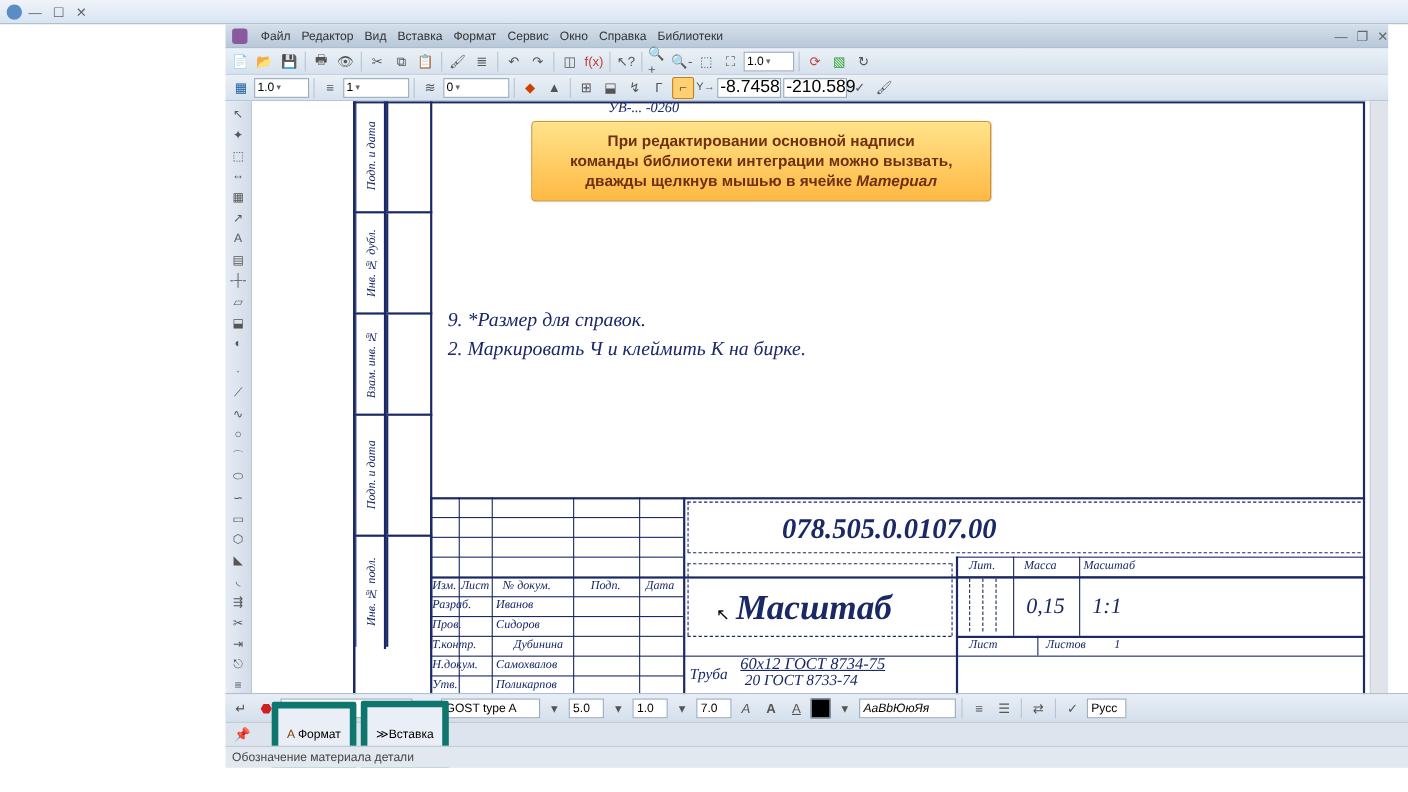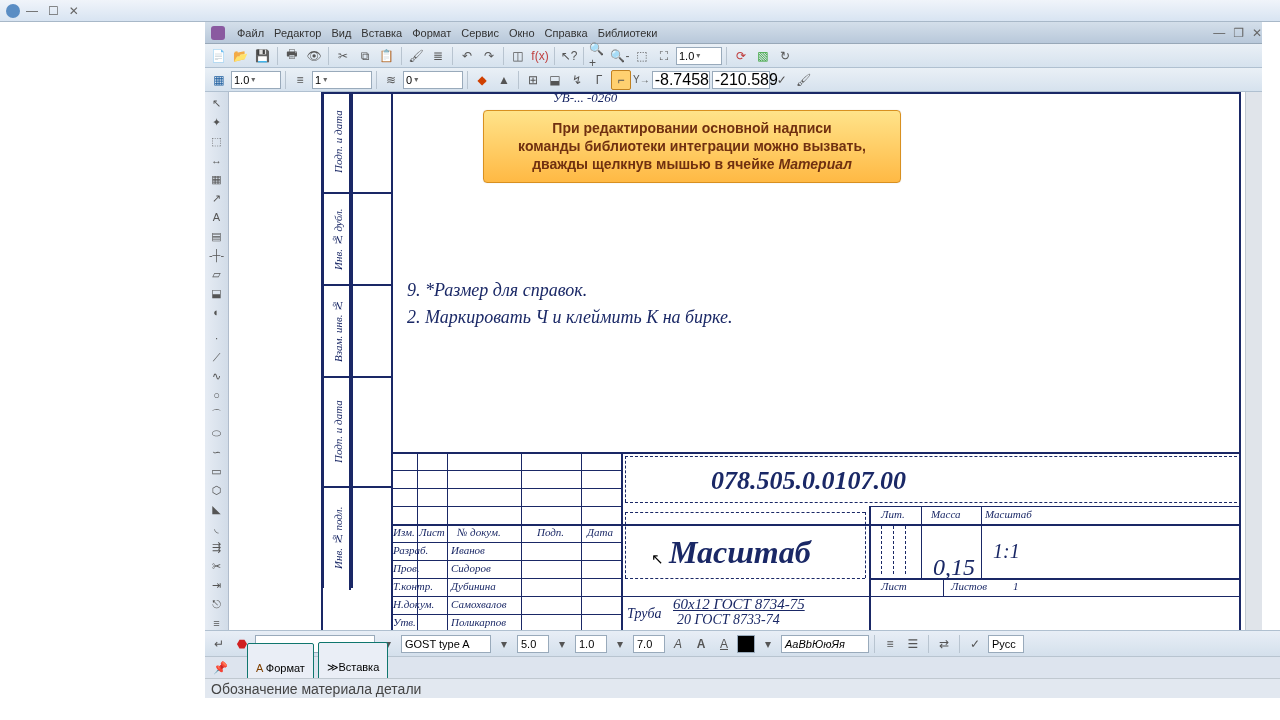--- a/index.html
+++ b/index.html
@@ -50,22 +50,22 @@
 .dashed-h { border-top: 1px dashed #1a2866; position: absolute; left: 0; right: 0; }
 .dashed-v { border-left: 1px dashed #1a2866; position: absolute; top: 0; bottom: 0; }
 
 .stamp-text { position: absolute; font-family: "Times New Roman", serif; font-style: italic; color: #1a2866; }
 .big { font-size: 26px; font-weight: bold; }
 .huge { font-size: 32px; font-weight: bold; }
 .small { font-size: 11px; }
 .med { font-size: 14px; }
 .bottom-toolbar { position: absolute; bottom: 64px; left: 205px; right: 0; height: 26px; background: linear-gradient(#e8eef6,#d4e0ec); border-top: 1px solid #b0c0d0; display: flex; align-items: center; padding-left: 4px; gap: 3px; }
 .tab-bar { position: absolute; bottom: 42px; left: 205px; right: 0; height: 22px; background: #dde4ee; border-top: 1px solid #b8c4d0; display: flex; align-items: center; padding-left: 42px; gap: 4px; font-size: 11px; }
-.tab { background: #eaeef6; border: 1px solid #0f766e; padding: 18px 8px; border-radius: 2px 2px 0 0; }
-.statusbar { position: absolute; bottom: 22px; left: 205px; right: 0; height: 20px; background: #e2e8f0; border-top: 1px solid #c0c8d0; padding-left: 6px; display: flex; align-items: center; color: #444; font-size: 14px; }
+.tab { background: #eaeef6; border: 6px solid #0f766e; padding: 18px 8px; border-radius: 2px 2px 0 0; }
+.statusbar { position: absolute; bottom: 22px; left: 205px; right: 0; height: 20px; background: #e2e8f0; border-top: 1px solid #c0c8d0; padding-left: 6px; display: flex; align-items: center; color: #444; font-size: 11px; }
 
 .input-box { height: 18px; border: 1px solid #9ab; background: #fff; font-size: 11px; padding: 0 3px; display: flex; align-items: center; }
 .cursor-icon { position: absolute; font-size: 15px; color: #000; }
 </style>
 </head>
 <body>
 
 <div class="titlebar">
   <div class="app-icon"></div>
   <div class="win-btns">
@@ -256,21 +256,21 @@
           <div class="stamp-text small" style="left:196px;top:74px">Дата</div>
           <div class="stamp-line hline" style="top:90px;left:0;width:230px"></div>
 
           <div class="stamp-text small" style="left:2px;top:92px">Разраб.</div>
           <div class="stamp-text small" style="left:60px;top:92px">Иванов</div>
           <div class="stamp-line hline" style="top:108px;left:0;width:230px"></div>
           <div class="stamp-text small" style="left:2px;top:110px">Пров.</div>
           <div class="stamp-text small" style="left:60px;top:110px">Сидоров</div>
           <div class="stamp-line hline" style="top:126px;left:0;width:230px"></div>
           <div class="stamp-text small" style="left:2px;top:128px">Т.контр.</div>
-          <div class="stamp-text small" style="left:60px;top:128px">Дубинина</div>
+          <div class="stamp-text small" style="left:76px;top:128px">Дубинина</div>
           <div class="stamp-line hline" style="top:144px;left:0;right:0"></div>
           <div class="stamp-text small" style="left:2px;top:146px">Н.докум.</div>
           <div class="stamp-text small" style="left:60px;top:146px">Самохвалов</div>
           <div class="stamp-line hline" style="top:162px;left:0;width:230px"></div>
           <div class="stamp-text small" style="left:2px;top:164px">Утв.</div>
           <div class="stamp-text small" style="left:60px;top:164px">Поликарпов</div>
           <div class="stamp-line thick" style="top:180px;left:0;right:0"></div>
 
           <div class="dashed-h" style="top:4px;left:234px;right:4px"></div>
           <div class="dashed-h" style="top:50px;left:234px;right:4px"></div>
@@ -288,21 +288,21 @@
           <div class="stamp-line hline" style="top:54px;left:478px;right:0"></div>
           <div class="stamp-line vline" style="left:530px;top:54px;height:72px"></div>
           <div class="stamp-line vline" style="left:590px;top:54px;height:72px"></div>
           <div class="stamp-text small" style="left:490px;top:56px">Лит.</div>
           <div class="stamp-text small" style="left:540px;top:56px">Масса</div>
           <div class="stamp-text small" style="left:594px;top:56px">Масштаб</div>
           <div class="stamp-line hline" style="top:72px;left:478px;right:0"></div>
           <div class="dashed-v" style="left:490px;top:74px;height:48px"></div>
           <div class="dashed-v" style="left:502px;top:74px;height:48px"></div>
           <div class="dashed-v" style="left:514px;top:74px;height:48px"></div>
-          <div class="stamp-text med" style="left:542px;top:102px;font-size:24px">0,15</div>
+          <div class="stamp-text med" style="left:542px;top:88px;font-size:20px">0,15</div>
           <div class="stamp-text med" style="left:602px;top:88px;font-size:20px">1:1</div>
           <div class="stamp-line thick" style="top:126px;left:478px;right:0"></div>
 
           <div class="stamp-text small" style="left:490px;top:128px">Лист</div>
           <div class="stamp-line vline" style="left:552px;top:126px;height:18px"></div>
           <div class="stamp-text small" style="left:560px;top:128px">Листов</div>
           <div class="stamp-text small" style="left:622px;top:128px">1</div>
 
           <div class="stamp-text small" style="left:236px;top:154px;font-size:14px">Труба</div>
           <div class="stamp-text small" style="left:282px;top:144px;font-size:15px;text-decoration:underline">60x12 ГОСТ 8734-75</div>

